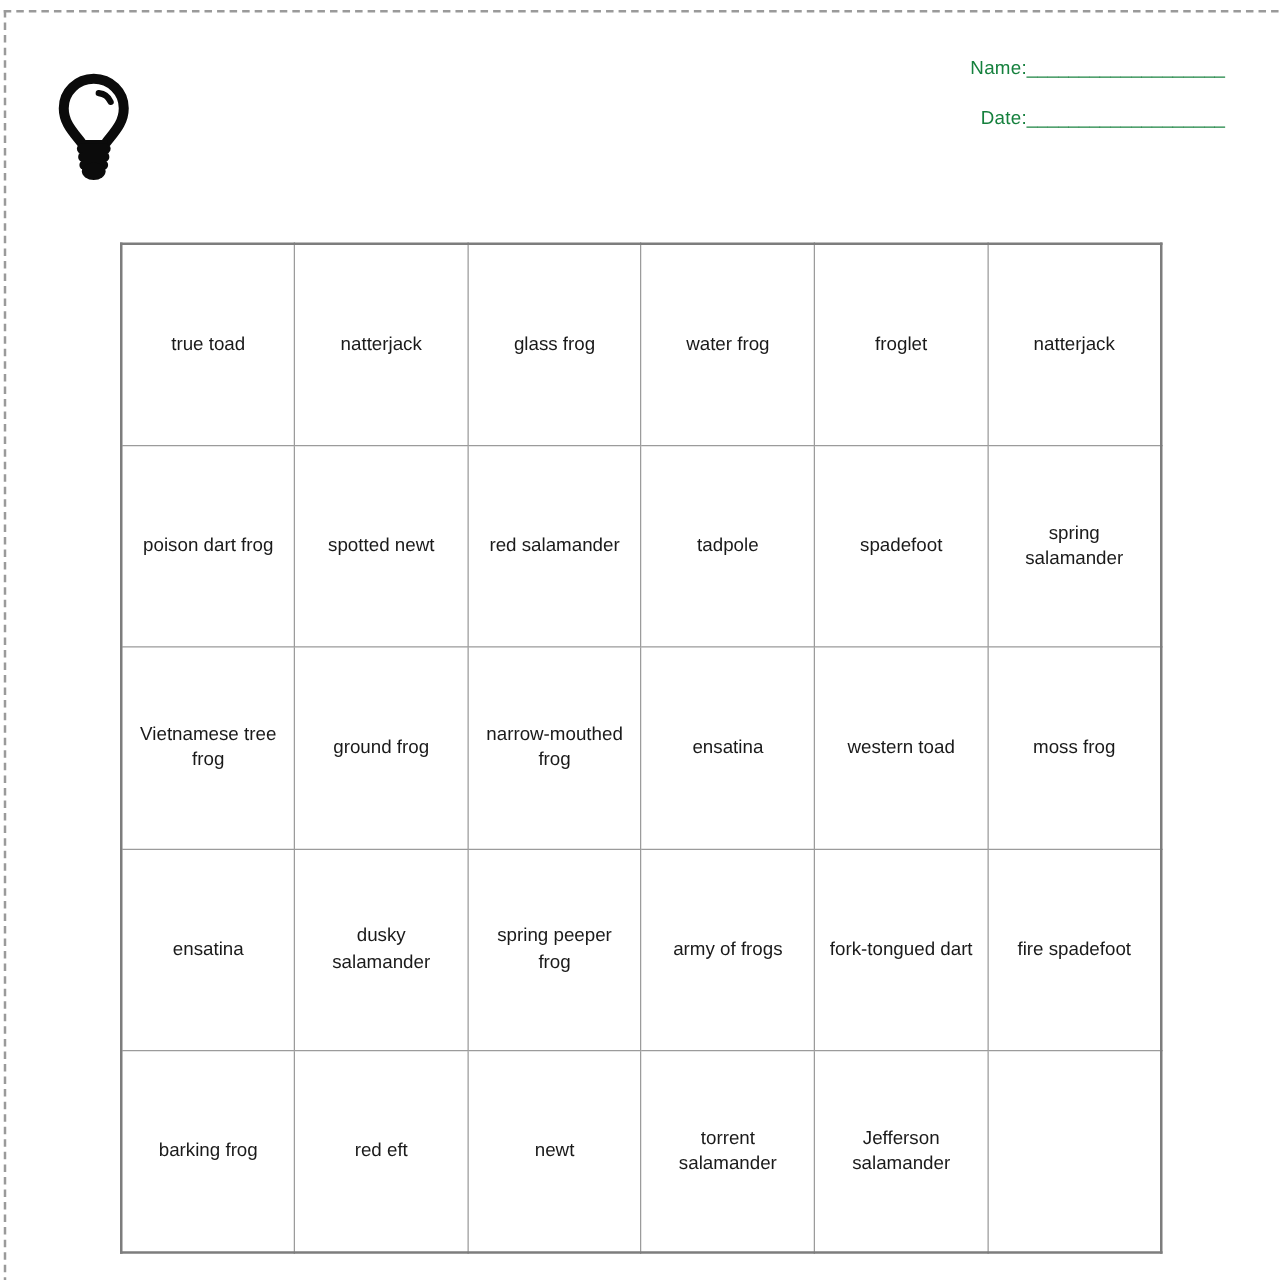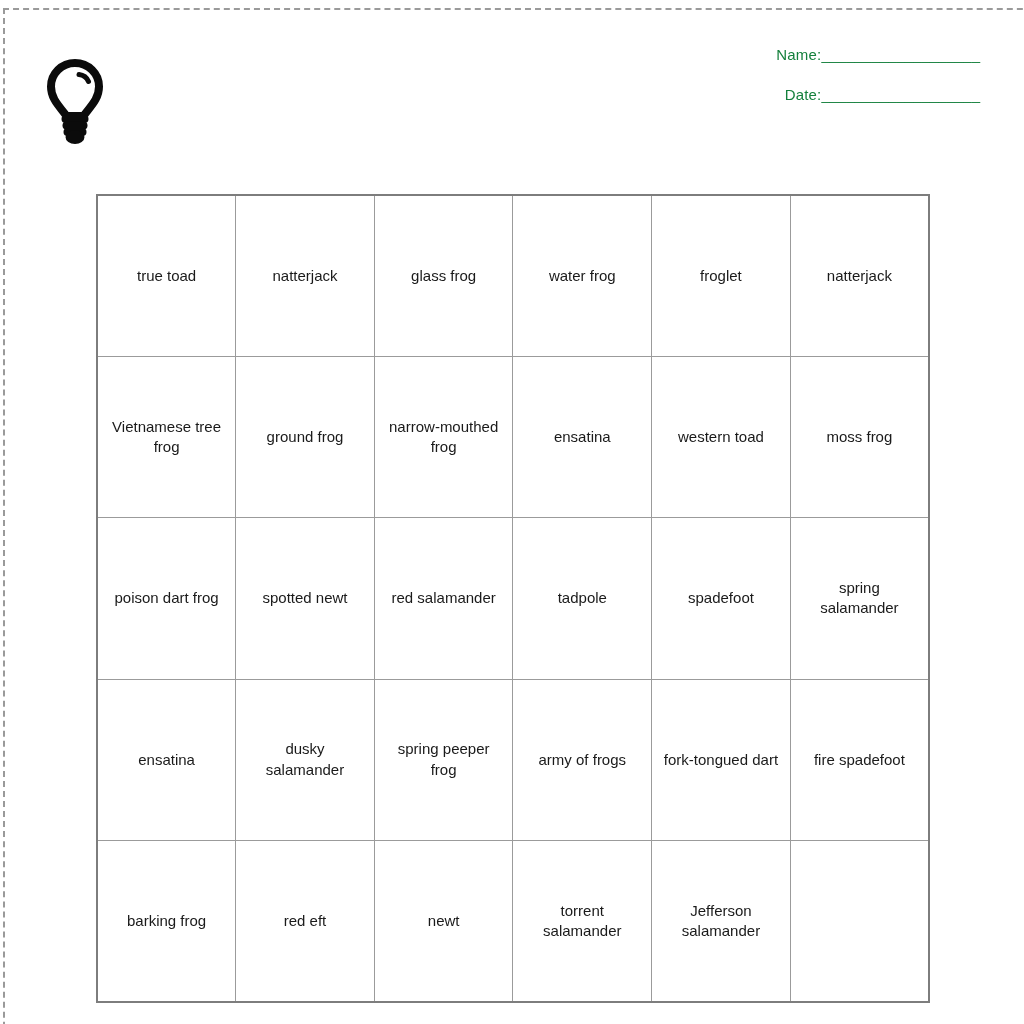--- a/index.html
+++ b/index.html
@@ -109,34 +109,34 @@
     <tbody>
         <tr>
           <td>true toad</td>
           <td>natterjack</td>
           <td>glass frog</td>
           <td>water frog</td>
           <td>froglet</td>
           <td>natterjack</td>
         </tr>
         <tr>
+          <td>poison dart frog</td>
+          <td>spotted newt</td>
+          <td>red salamander</td>
+          <td>tadpole</td>
+          <td>spadefoot</td>
+          <td>spring salamander</td>
+        </tr>
+        <tr>
           <td>Vietnamese tree frog</td>
           <td>ground frog</td>
           <td>narrow-mouthed frog</td>
           <td>ensatina</td>
           <td>western toad</td>
           <td>moss frog</td>
-        </tr>
-        <tr>
-          <td>poison dart frog</td>
-          <td>spotted newt</td>
-          <td>red salamander</td>
-          <td>tadpole</td>
-          <td>spadefoot</td>
-          <td>spring salamander</td>
         </tr>
         <tr>
           <td>ensatina</td>
           <td>dusky salamander</td>
           <td>spring peeper frog</td>
           <td>army of frogs</td>
           <td>fork-tongued dart</td>
           <td>fire spadefoot</td>
         </tr>
         <tr>

